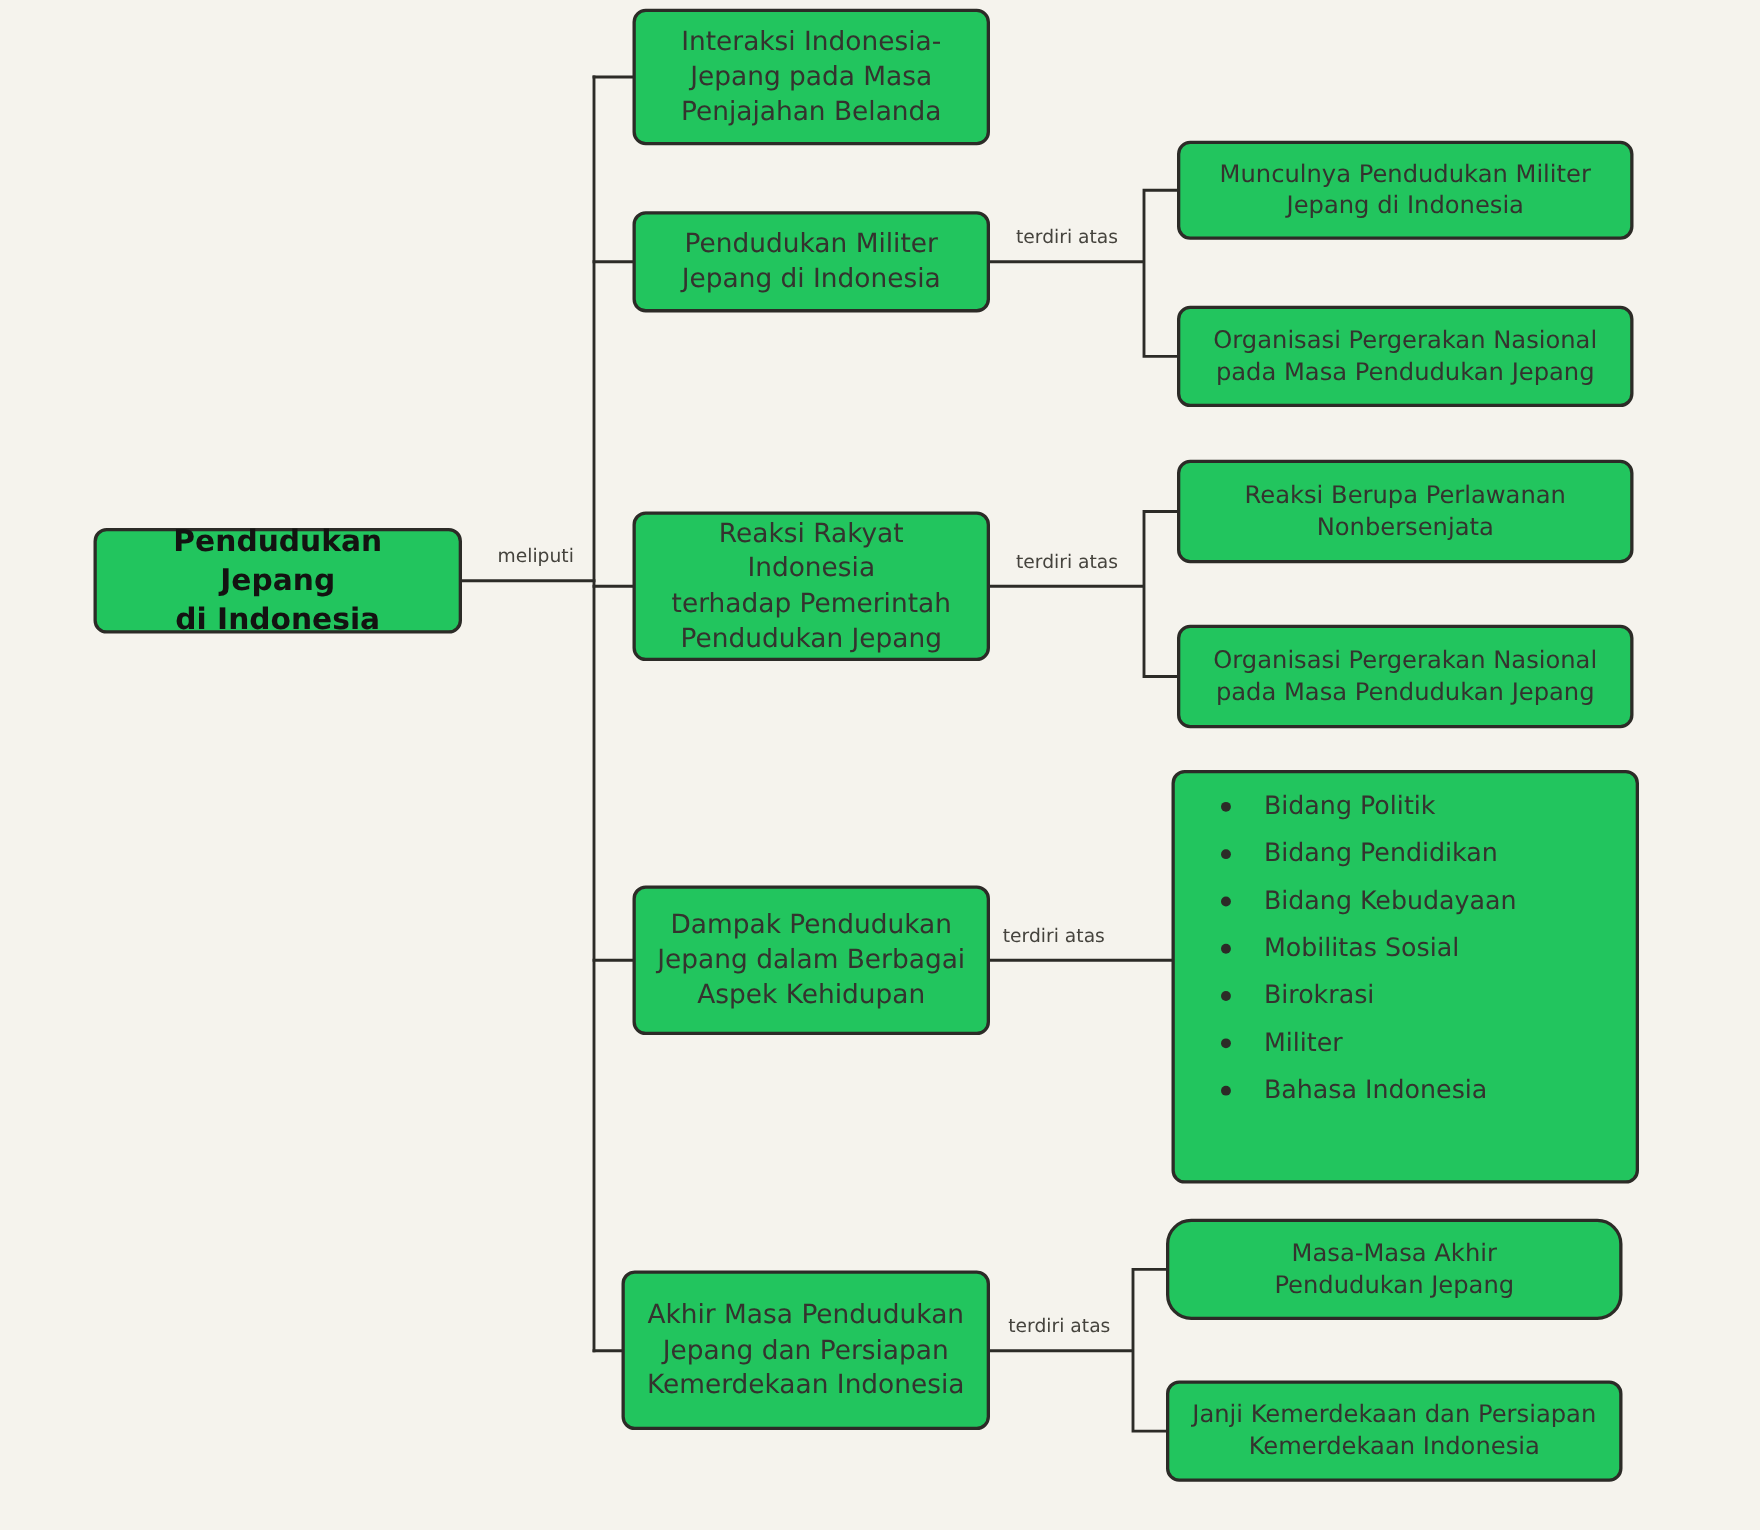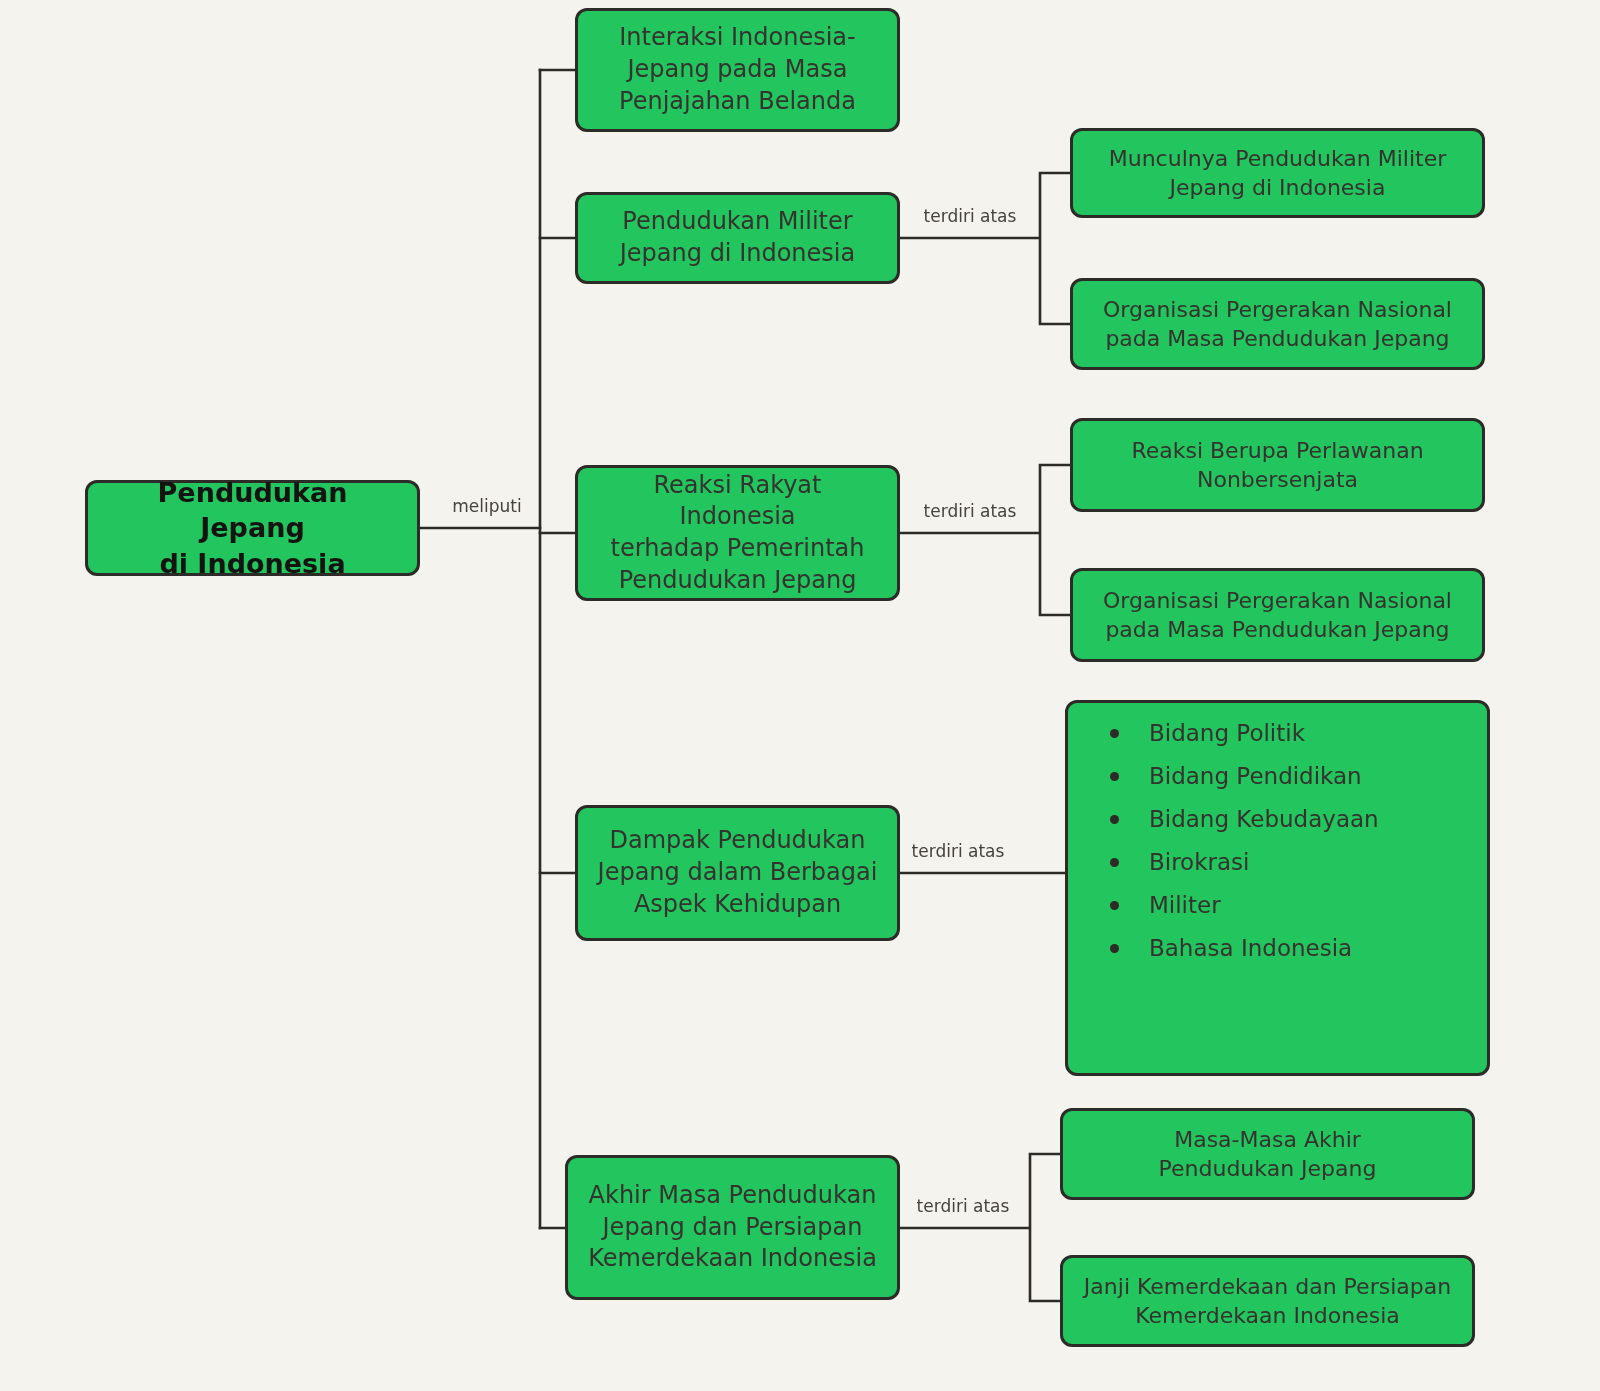--- a/index.html
+++ b/index.html
@@ -142,40 +142,44 @@
       <li>
         <span class="dot"></span>
         <span>Bidang Pendidikan</span>
       </li>
       <li>
         <span class="dot"></span>
         <span>Bidang Kebudayaan</span>
       </li>
       <li>
         <span class="dot"></span>
+        <span>Mobilitas Sosial</span>
+      </li>
+      <li>
+        <span class="dot"></span>
         <span>Birokrasi</span>
       </li>
       <li>
         <span class="dot"></span>
         <span>Militer</span>
       </li>
       <li>
         <span class="dot"></span>
         <span>Bahasa Indonesia</span>
       </li>
     </ul>
   </div>
 
   <div class="node main-node" style="left:565px; top:1155px; width:335px; height:145px;">
     <span class="txt">Akhir Masa Pendudukan
 Jepang dan Persiapan
 Kemerdekaan Indonesia</span>
   </div>
   <span class="edge-label" style="left:898px; top:1196px; width:130px;">terdiri atas</span>
-  <div class="node sub-node" style="left:1060px; top:1108px; width:415px; height:92px;">
+  <div class="node sub-node" style="left:1060px; top:1108px; width:415px; height:92px;border-radius:23px;">
     <span class="txt">Masa-Masa Akhir
 Pendudukan Jepang</span>
   </div>
   <div class="node sub-node" style="left:1060px; top:1255px; width:415px; height:92px;">
     <span class="txt">Janji Kemerdekaan dan Persiapan
 Kemerdekaan Indonesia</span>
   </div>
 
 </div>
 

